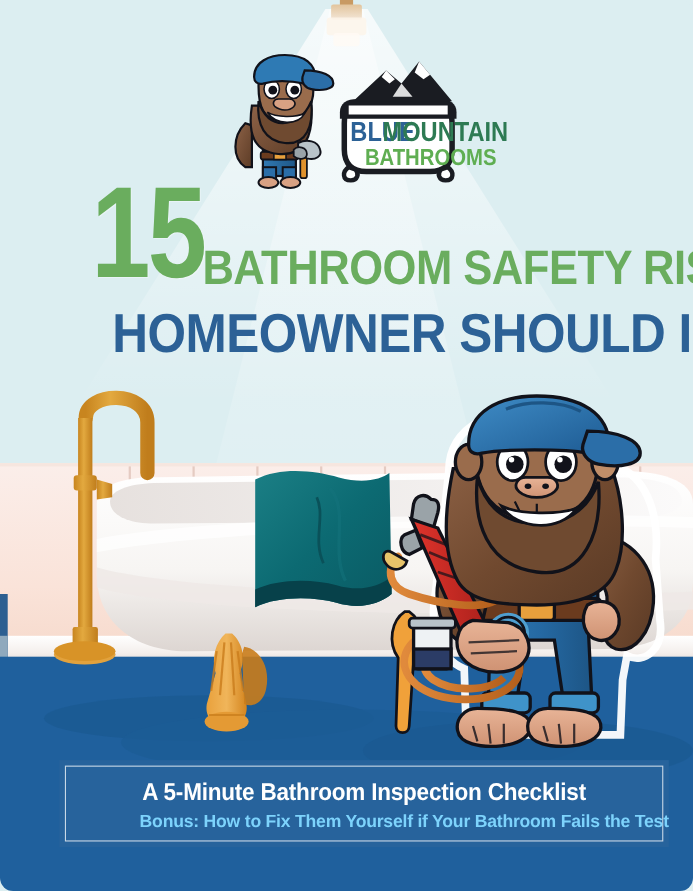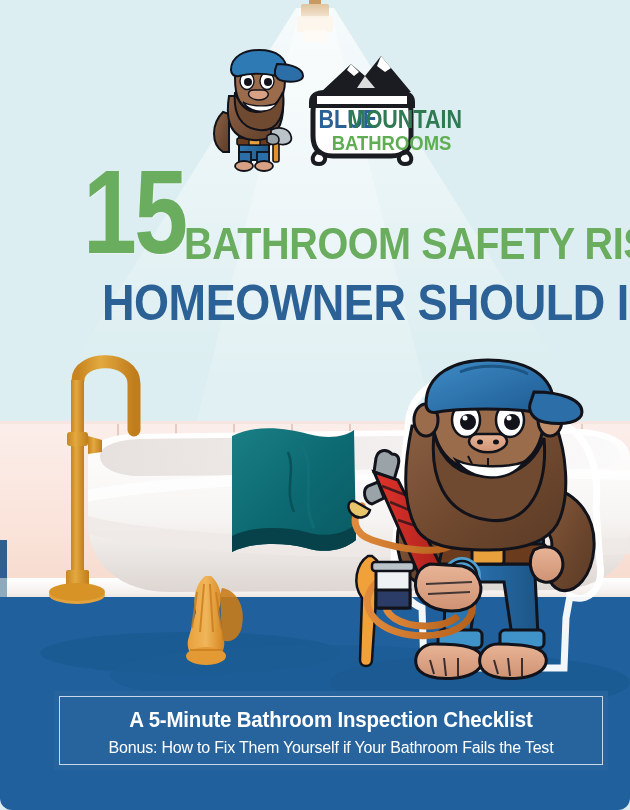--- a/index.html
+++ b/index.html
@@ -63,22 +63,22 @@
 
   
   .banner{position:absolute;left:54px;top:691px;width:554px;height:79px;
     background:#27639c;}
   .banner-inner{position:absolute;left:5px;top:5px;right:5px;bottom:5px;
     border:1px solid rgba(255,255,255,.75);}
   .banner-l1{position:absolute;left:0;right:0;top:16px;text-align:center;color:#fff;
     font-size:22px;font-weight:bold;letter-spacing:-.2px;
     font-family:"Liberation Sans Narrow","Liberation Sans",sans-serif;
     transform:scaleX(.93);}
-  .banner-l2{position:absolute;left:0;right:0;top:48px;text-align:center;color:#ffffff;
-    font-size:16px;font-weight:normal;letter-spacing:-.2px;}
+  .banner-l2{position:absolute;left:0;right:0;top:48px;text-align:right;color:#7dd3fc;
+    font-size:16px;font-weight:bold;letter-spacing:-.2px;}
 
   svg{display:block;overflow:visible;}
 </style>
 </head>
 <body>
 
 <div class="poster">
 
   <div class="band-sky"></div>
 

